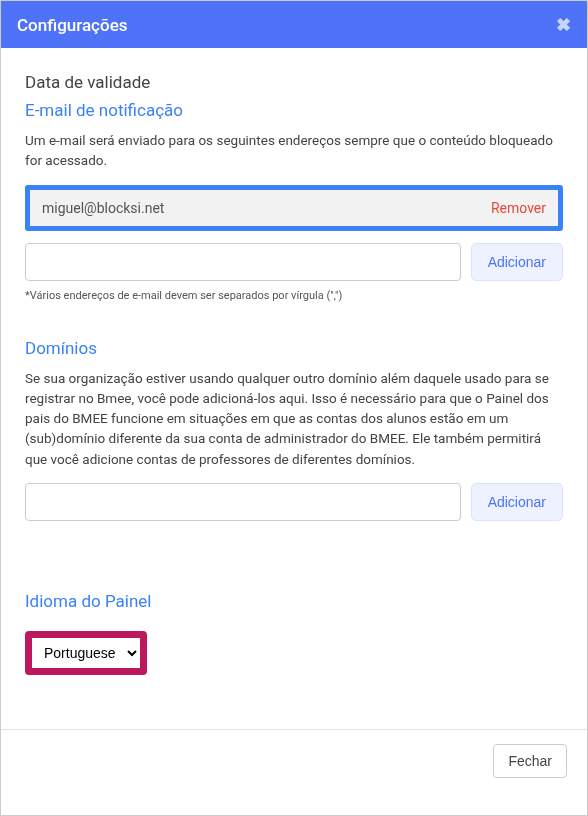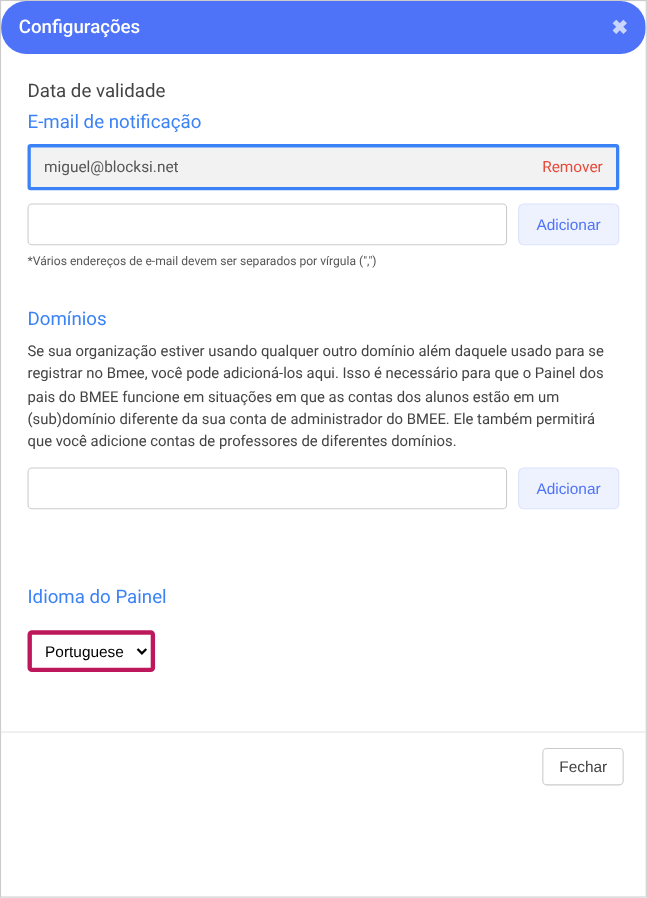--- a/index.html
+++ b/index.html
@@ -10,21 +10,20 @@
       height: 816px;
       border: 1px solid #ccc;
     }
     .modal-header {
       background: #4E73F8;
       color: #fff;
       padding: 13px 16px;
       display: flex;
       justify-content: space-between;
       align-items: center;
-      border-radius: 23px;
     }
     .modal-header h2 {
       font-size: 17px;
       font-weight: 500;
     }
     .close-icon {
       color: rgba(255,255,255,0.7);
       font-size: 18px;
       font-weight: bold;
       cursor: pointer;
@@ -65,21 +64,21 @@
       margin-bottom: 10px;
     }
     .section-desc {
       font-size: 13.5px;
       color: #444;
       line-height: 1.5;
       margin-bottom: 14px;
     }
     .email-item {
       background: #f2f2f2;
-      border: 3px solid #3b82f6;
+      border: 5px solid #3b82f6;
       padding: 10px 12px;
       display: flex;
       justify-content: space-between;
       align-items: center;
       border-radius: 3px;
       margin-bottom: 12px;
     }
     .email-text {
       font-size: 14px;
       color: #555;
@@ -114,21 +113,21 @@
       height: 38px;
     }
     .hint {
       font-size: 11px;
       color: #555;
       margin-bottom: 36px;
     }
     .domains-section { margin-bottom: 70px; }
     .language-section { margin-bottom: 30px; }
     .select {
-      border: 4px solid #be185d;
+      border: 7px solid #be185d;
       border-radius: 4px;
       padding: 6px 8px;
       font-size: 14px;
       background: #fff;
       margin-top: 10px;
     }
     .modal-footer {
       border-top: 1px solid #e3e3e3;
       padding: 14px 20px;
       display: flex;
@@ -152,20 +151,21 @@
   <span class="close-icon">✖</span>
 </div>
 
 <div class="modal-body">
 
   <div class="section-row">
     <span class="section-label">Data de validade</span>
   </div>
 
   <div class="section-title">E-mail de notificação</div>
+  <div class="section-desc">Um e-mail será enviado para os seguintes endereços sempre que o conteúdo bloqueado for acessado.</div>
 
   <div class="email-item">
     <span class="email-text">miguel@blocksi.net</span>
     <span class="remove-link">Remover</span>
   </div>
 
   <div class="input-row">
     <input type="text" class="text-input" style="">
     <button class="add-btn">Adicionar</button>
   </div>

